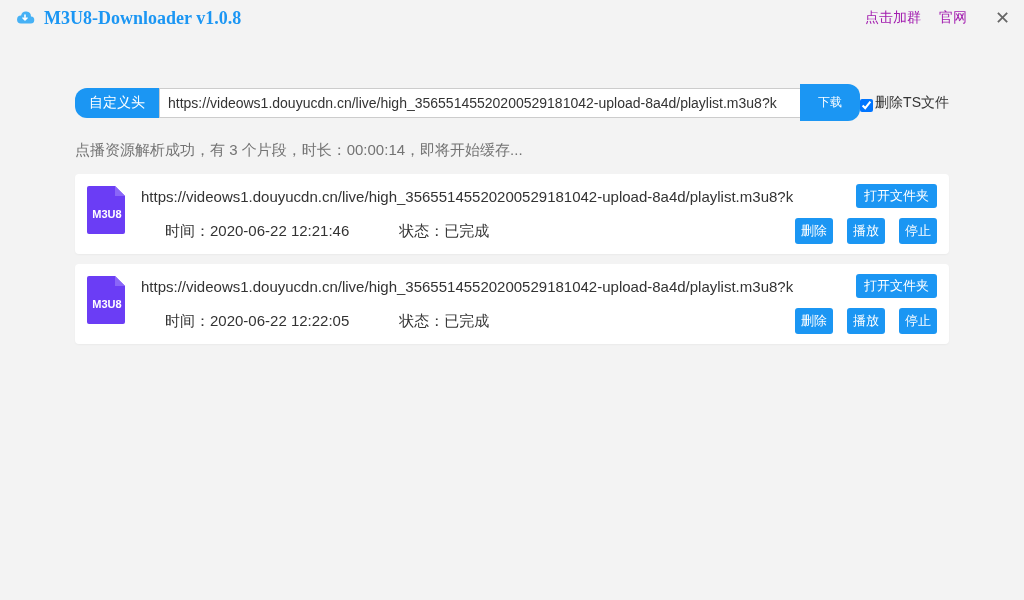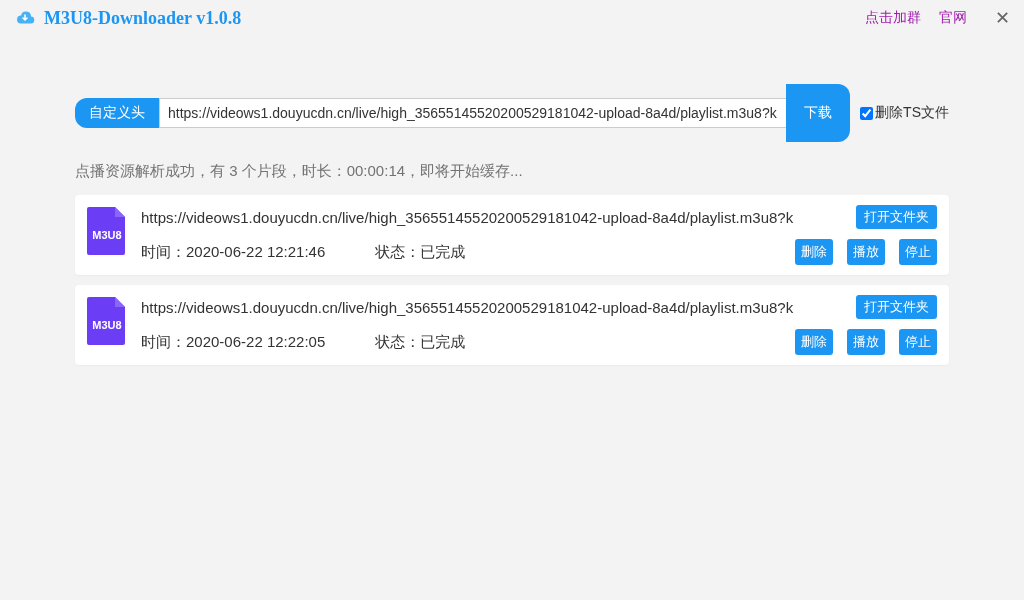--- a/index.html
+++ b/index.html
@@ -71,31 +71,30 @@
       font-size: 14px;
       font-family: inherit;
       color: #333;
       outline: none;
       min-width: 0;
     }
     .download-btn {
       background: #1b96f3;
       color: #fff;
       border: none;
-      padding: 20px 18px;
-      font-size: 14px;
+      padding: 10px 18px;
+      font-size: 12px;
       font-family: inherit;
       cursor: pointer;
       border-radius: 0 12px 12px 0;
       white-space: nowrap;
     }
     .delete-ts {
       display: flex;
-      align-items: center;
-      margin-left: 10px;
+      align-items: flex-end;
       font-size: 14px;
       color: #333;
       white-space: nowrap;
     }
     .delete-ts input { margin-right: 2px; }
     .status-msg {
       color: #737373;
       font-size: 15px;
       margin-top: 20px;
       margin-bottom: 14px;
@@ -131,20 +130,21 @@
       white-space: nowrap;
       overflow: hidden;
       text-overflow: ellipsis;
       min-width: 0;
     }
     .file-row2 {
       display: flex;
       align-items: center;
       margin-top: 10px;
       gap: 14px;
+      margin-left: 24px;
     }
     .file-meta {
       color: #333;
       font-size: 15px;
       white-space: nowrap;
     }
     .file-meta-status { margin-left: 36px; }
     .file-row2 .spacer { flex: 1; }
     .pill-btn {
       background: #1b96f3;

